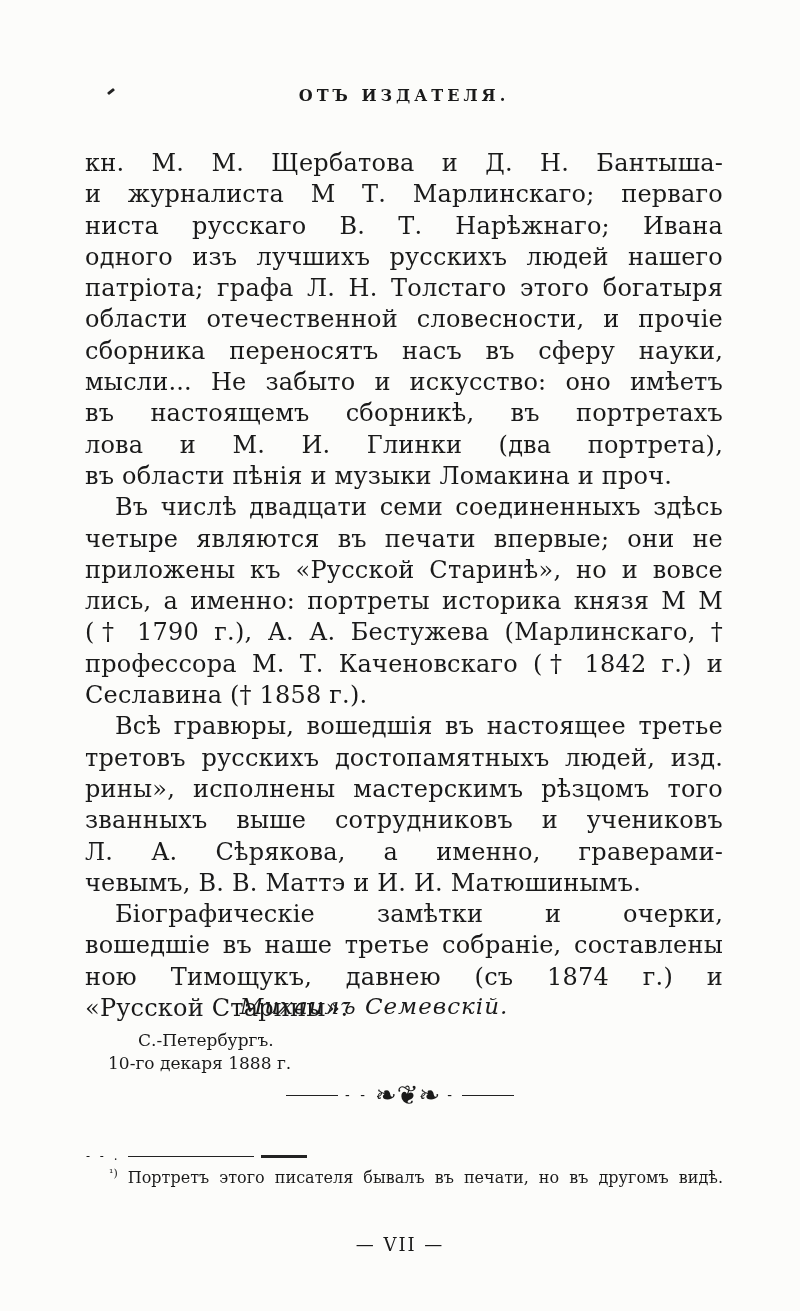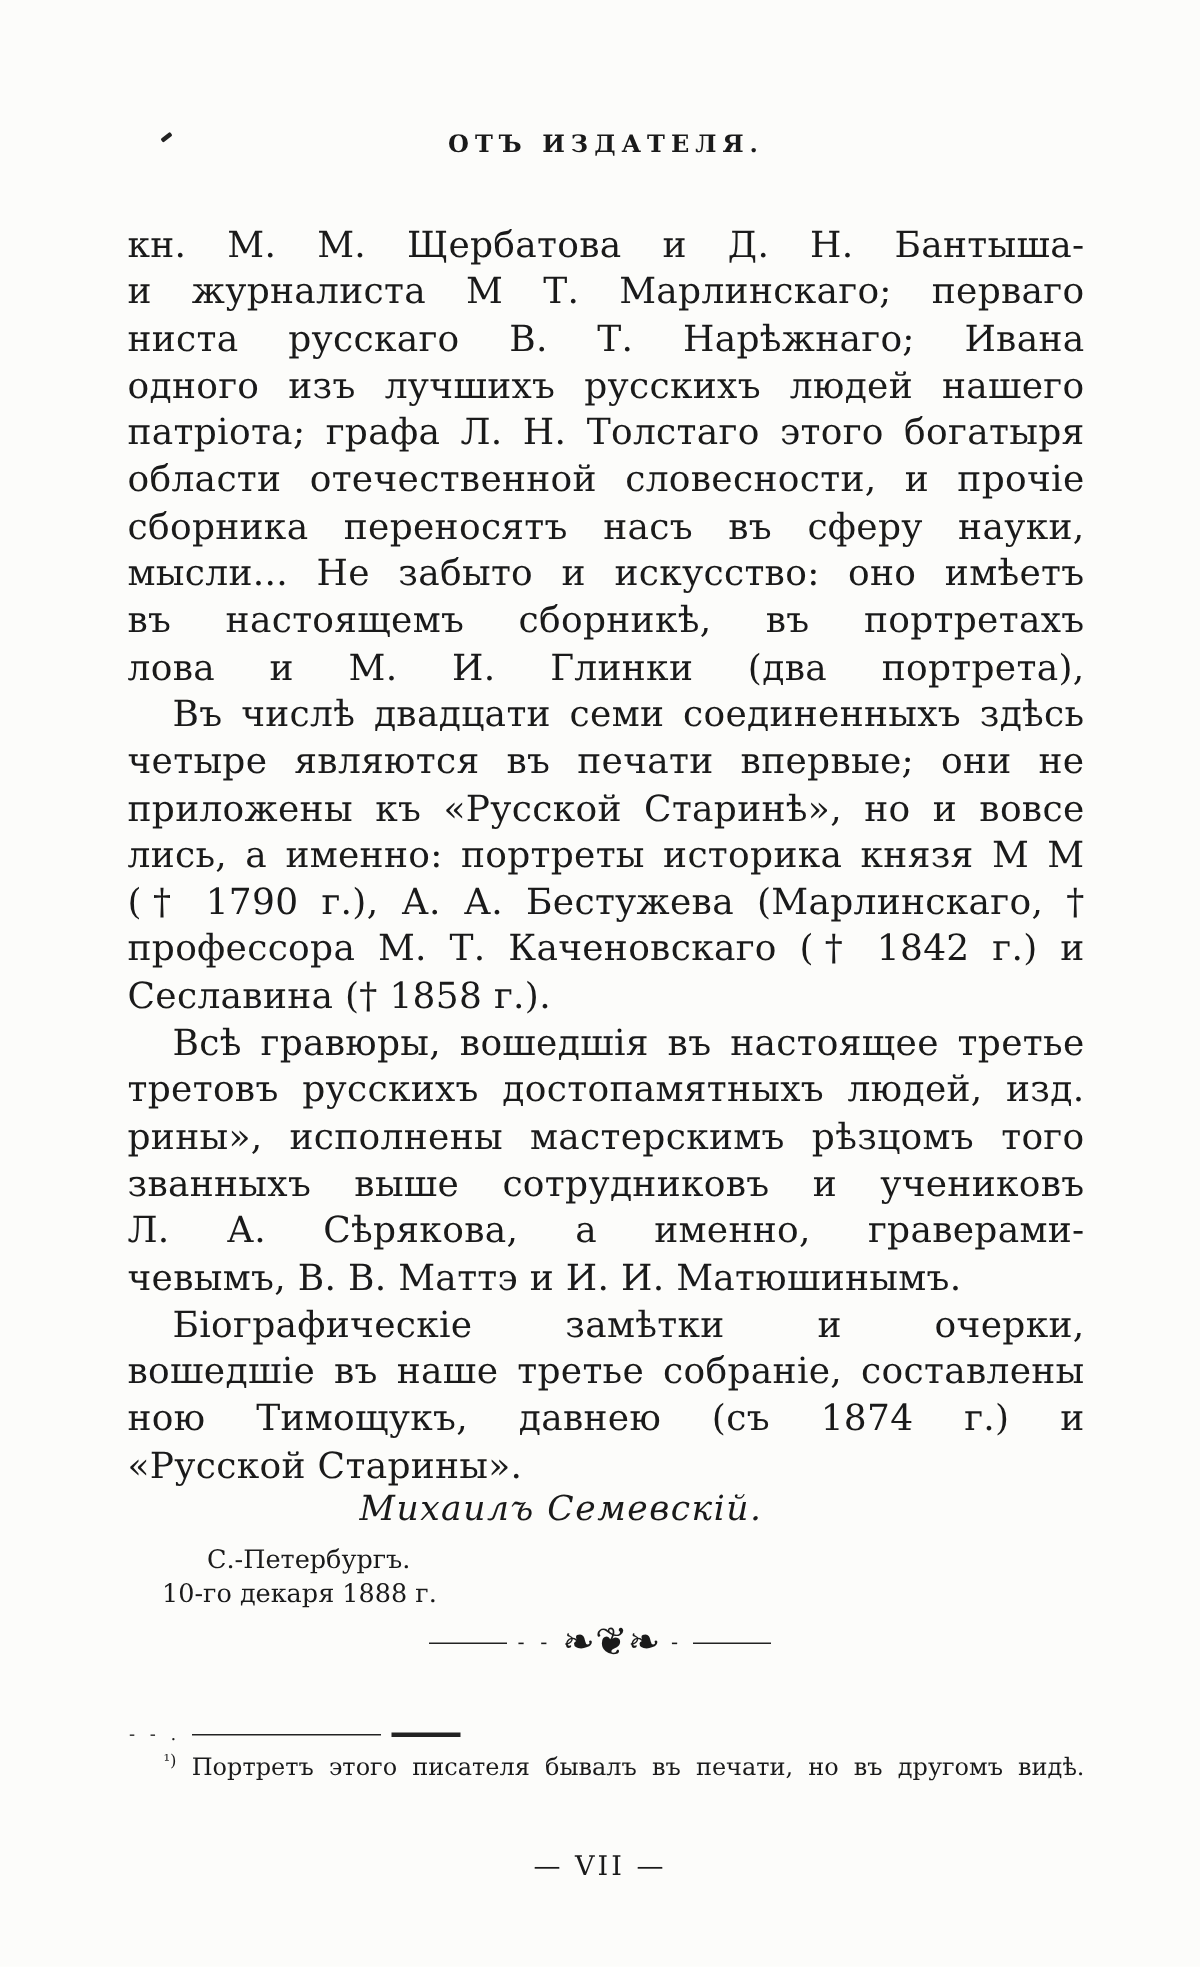--- a/index.html
+++ b/index.html
@@ -48,20 +48,21 @@
     <div class="line">кн. М. М. Щербатова и Д. Н. Бантыша-Каменскаго, историка</div>
     <div class="line">и журналиста М Т. Марлинскаго; перваго самобытнаго рома-</div>
     <div class="line">ниста русскаго В. Т. Нарѣжнаго; Ивана Сергѣевича Аксакова—</div>
     <div class="line">одного изъ лучшихъ русскихъ людей нашего времени и пламеннаго</div>
     <div class="line">патріота; графа Л. Н. Толстаго  этого богатыря русскаго, генія въ</div>
     <div class="line">области отечественной словесности, и прочіе портреты настоящаго</div>
     <div class="line">сборника переносятъ насъ въ сферу науки, литературы, въ сферу</div>
     <div class="line">мысли... Не забыто и искусство: оно имѣетъ своихъ представителей,</div>
     <div class="line">въ настоящемъ сборникѣ, въ портретахъ геніальныхъ К. П. Брюл-</div>
     <div class="line">лова и М. И. Глинки (два портрета), заслуженнаго труженика</div>
+    <div class="line last">въ области пѣнія и музыки Ломакина и проч.</div>
 
     <div class="line indent">Въ числѣ двадцати семи соединенныхъ здѣсь портретовъ—</div>
     <div class="line">четыре являются въ печати впервые; они не только не были еще</div>
     <div class="line">приложены къ «Русской Старинѣ», но и вовсе нигдѣ не появля-</div>
     <div class="line">лись, а именно: портреты историка князя М М Щербатова</div>
     <div class="line">(† 1790 г.), А. А. Бестужева (Марлинскаго, † 1837 г.) ¹),</div>
     <div class="line">профессора М. Т. Каченовскаго († 1842 г.) и партизана А. Н.</div>
     <div class="line last">Сеславина († 1858 г.).</div>
 
     <div class="line indent">Всѣ гравюры, вошедшія въ настоящее третье собраніе пор-</div>

